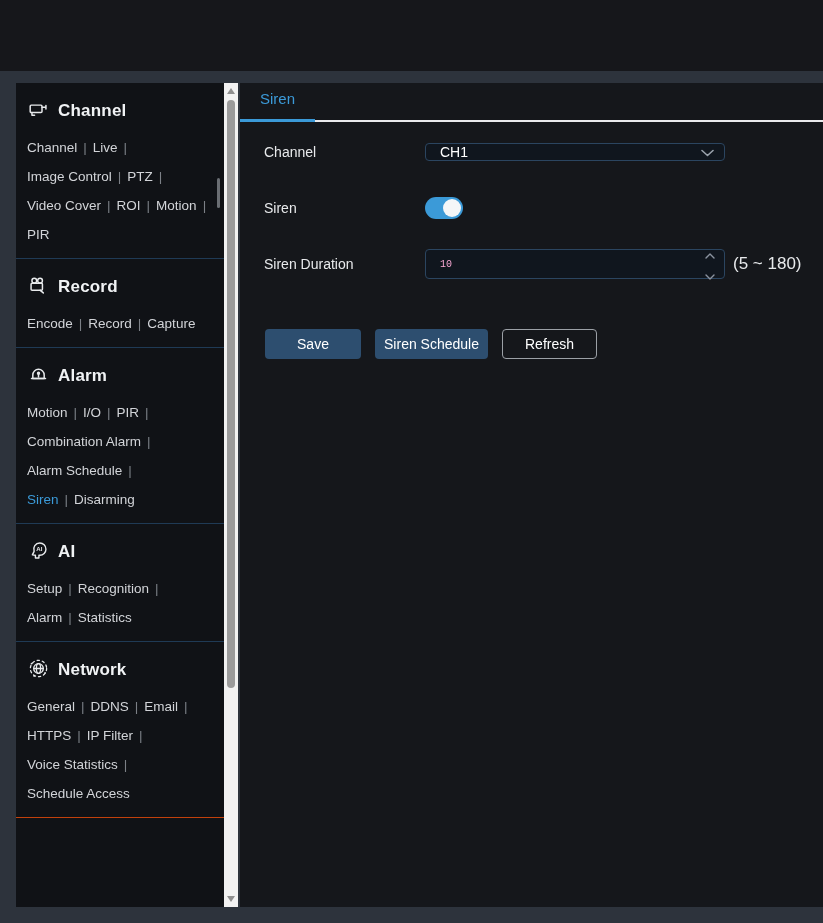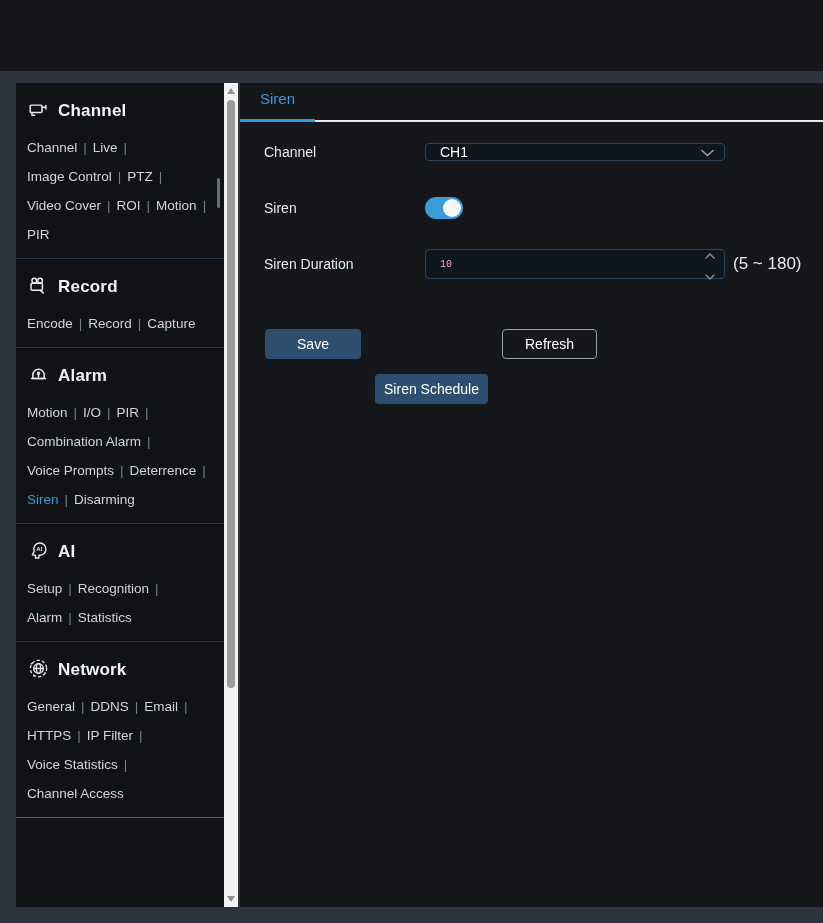--- a/index.html
+++ b/index.html
@@ -72,21 +72,21 @@
   .number-input{flex:1;background:transparent;border:none;outline:none;color:#f9a8d4;
     font-size:10px;font-family:Liberation Mono, monospace;padding:0 0 0 14px;min-width:0;}
   .spinner{display:flex;flex-direction:column;justify-content:center;gap:3px;padding:0 9px;cursor:pointer;}
   .range-hint{color:#e8eaec;font-size:17px;margin-left:8px;}
 
   .button-row{display:flex;gap:14px;margin:50px 0 0 25px;}
   .btn{height:30px;border-radius:4px;font-size:14px;font-family:"Liberation Sans",sans-serif;
     display:flex;align-items:center;justify-content:center;cursor:pointer;box-sizing:border-box;}
   .btn-fill{background:#2d4e6f;color:#ffffff;border:none;}
   .btn-save{width:96px;}
-  .btn-schedule{width:113px;margin-top:45px;}
+  .btn-schedule{width:113px;}
   .btn-outline{width:95px;background:transparent;color:#ffffff;border:1px solid #9ba0a6;}
 </style>
 </head>
 <body>
 
 <div class="top-strip"></div>
 
 <div class="sidebar">
 
   <div class="nav-section">
@@ -133,21 +133,21 @@
           <path d="M4 16.5 h16"></path>
           <circle cx="12" cy="10.5" r="1.1" fill="#e8eaec"></circle>
           <path d="M12 11.8 v3"></path>
         </svg>
       </span>
       <span class="nav-title">Alarm</span>
     </div>
     <div class="nav-lines">
         <div class="nav-line"><span class="nav-item">Motion</span><span class="nav-sep">|</span><span class="nav-item">I/O</span><span class="nav-sep">|</span><span class="nav-item">PIR</span><span class="nav-sep">|</span></div>
         <div class="nav-line"><span class="nav-item">Combination Alarm</span><span class="nav-sep">|</span></div>
-        <div class="nav-line"><span class="nav-item">Voice Prompts</span><span class="nav-sep">|</span><span class="nav-item">Deterrence</span><span class="nav-sep">|</span></div>
+        <div class="nav-line"><span class="nav-item">Alarm Schedule</span><span class="nav-sep">|</span></div>
         <div class="nav-line"><span class="nav-item active">Siren</span><span class="nav-sep">|</span><span class="nav-item">Disarming</span></div>
       </div>
   </div>
 
   <div class="nav-section">
     <div class="nav-header">
       <span>
         <svg width="21" height="21" viewBox="0 0 24 24" fill="none" stroke="#e8eaec" stroke-width="1.6" stroke-linecap="round" stroke-linejoin="round">
           <path d="M13.5 3.5 a7 7 0 0 1 7 7 a7 7 0 0 1 -7 7 h-1 v3 h-4 v-3 l-3.5 -0.5 l2 -4 a7 7 0 0 1 6.5 -9.5 z"></path>
           <text x="13" y="13" text-anchor="middle" font-size="7" font-weight="bold" fill="#e8eaec" stroke="none" font-family="Liberation Sans, sans-serif">AI</text>
@@ -173,21 +173,21 @@
           <circle cx="19.5" cy="17" r="1" fill="#e8eaec" stroke="none"></circle>
           <circle cx="7" cy="20.5" r="1" fill="#e8eaec" stroke="none"></circle>
         </svg>
       </span>
       <span class="nav-title">Network</span>
     </div>
     <div class="nav-lines">
         <div class="nav-line"><span class="nav-item">General</span><span class="nav-sep">|</span><span class="nav-item">DDNS</span><span class="nav-sep">|</span><span class="nav-item">Email</span><span class="nav-sep">|</span></div>
         <div class="nav-line"><span class="nav-item">HTTPS</span><span class="nav-sep">|</span><span class="nav-item">IP Filter</span><span class="nav-sep">|</span></div>
         <div class="nav-line"><span class="nav-item">Voice Statistics</span><span class="nav-sep">|</span></div>
-        <div class="nav-line"><span class="nav-item">Channel Access</span></div>
+        <div class="nav-line"><span class="nav-item">Schedule Access</span></div>
       </div>
   </div>
 
 </div>
 
 <div class="inner-scroll-thumb"></div>
 
 <div class="scrollbar">
   <div class="scroll-up"></div>
   <div class="scroll-thumb"></div>

